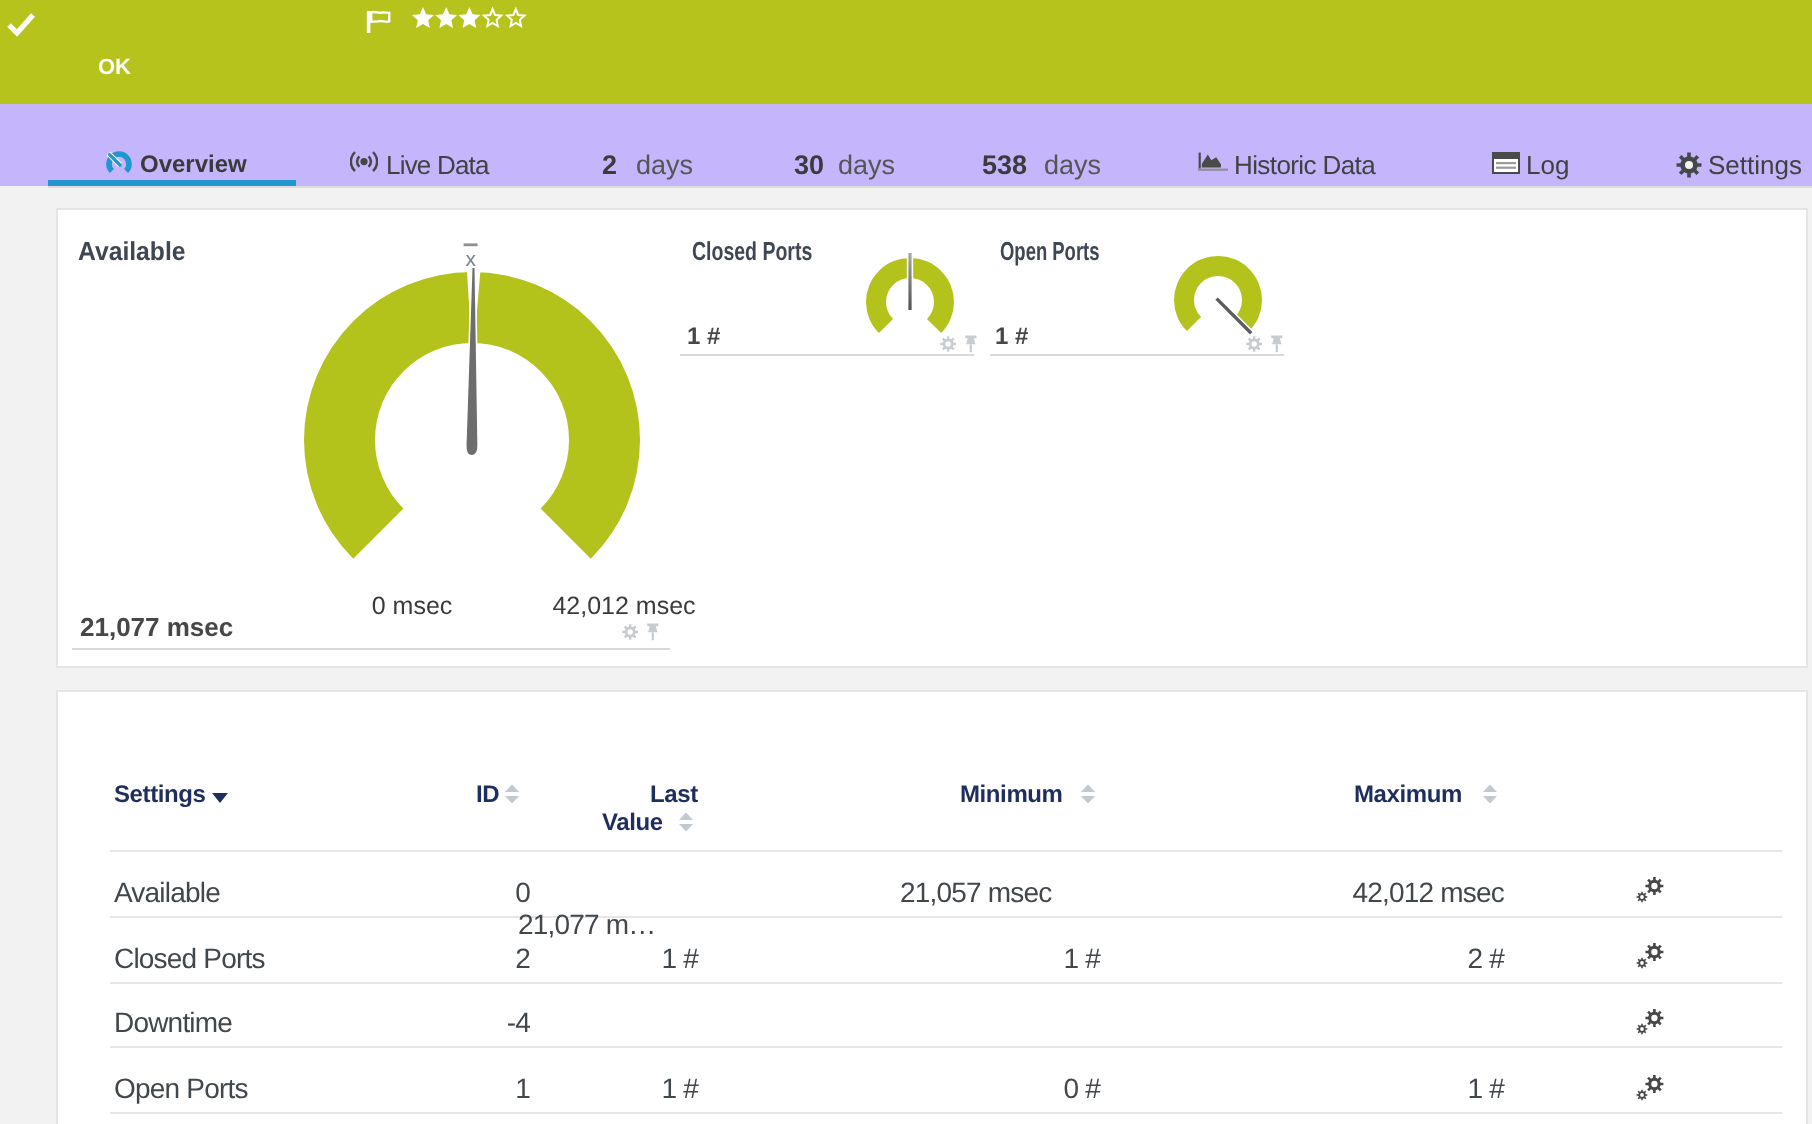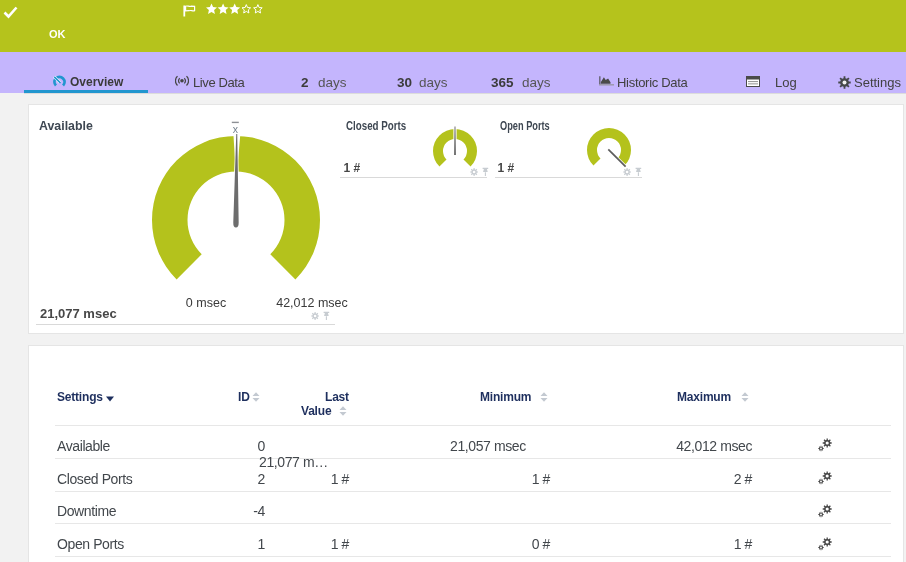--- a/index.html
+++ b/index.html
@@ -77,39 +77,39 @@
     </div>
   <div class="tab" style="left:301px">
       <span class="txt" style="font-weight:bold;color:#3b3b3b;font-size:13.5px">2</span>
       <span class="txt" style="left:17px;color:#555;font-size:13.5px">days</span>
     </div>
   <div class="tab" style="left:397px">
       <span class="txt" style="font-weight:bold;color:#3b3b3b;font-size:13.5px">30</span>
       <span class="txt" style="left:22px;color:#555;font-size:13.5px">days</span>
     </div>
   <div class="tab" style="left:491px">
-      <span class="txt" style="font-weight:bold;color:#3b3b3b;font-size:13.5px">365</span>
+      <span class="txt" style="font-weight:bold;color:#3b3b3b;font-size:13.5px">538</span>
       <span class="txt" style="left:31px;color:#555;font-size:13.5px">days</span>
     </div>
   <div class="tab" style="left:597px">
       <svg class="abs" style="left:2px;top:24px" width="15" height="10" viewBox="0 0 15 10">
         <path d="M0.3 0.3 h1.1 v8 h-1.1 Z" fill="#4a4a4a"></path>
         <path d="M1.9 7.7 L1.9 6 L4.9 1.2 L6.7 4.1 L9.1 2.6 L11.5 6.2 L11.5 7.7 Z" fill="#4a4a4a"></path>
         <rect x="0" y="8.3" width="15" height="1.1" fill="#8f8f8f"></rect>
       </svg>
       <span class="txt" style="left:20px;letter-spacing:-0.3px">Historic Data</span>
     </div>
   <div class="tab" style="left:747px">
       <svg class="abs" style="left:-1px;top:23.5px" width="14" height="11" viewBox="0 0 14 11">
         <rect x="0.5" y="0.5" width="13" height="10" fill="#fff" stroke="#4a4a4a" stroke-width="1"></rect>
         <rect x="0.5" y="0.5" width="13" height="3" fill="#4a4a4a"></rect>
         <rect x="2" y="5" width="10" height="1.1" fill="#9a9a9a"></rect>
         <rect x="2" y="7.3" width="10" height="1.1" fill="#9a9a9a"></rect>
       </svg>
-      <span class="txt" style="left:28px">Log</span>
+      <span class="txt" style="left:16px">Log</span>
     </div>
   <div class="tab" style="left:838px">
       <svg class="abs" style="top:23.5px" width="13" height="13" viewBox="0 0 13 13">
         <path d="M 5.61 2.19 L 5.58 0.27 L 7.42 0.27 L 7.39 2.19 L 8.92 2.82 L 10.25 1.44 L 11.56 2.75 L 10.18 4.08 L 10.81 5.61 L 12.73 5.58 L 12.73 7.42 L 10.81 7.39 L 10.18 8.92 L 11.56 10.25 L 10.25 11.56 L 8.92 10.18 L 7.39 10.81 L 7.42 12.73 L 5.58 12.73 L 5.61 10.81 L 4.08 10.18 L 2.75 11.56 L 1.44 10.25 L 2.82 8.92 L 2.19 7.39 L 0.27 7.42 L 0.27 5.58 L 2.19 5.61 L 2.82 4.08 L 1.44 2.75 L 2.75 1.44 L 4.08 2.82 Z" fill="#45484b"></path>
         <circle cx="6.5" cy="6.5" r="2" fill="#f2f2f2"></circle>
       </svg>
       <span class="txt" style="left:16px">Settings</span>
     </div>
 </div>
 <div id="tabline"></div>

